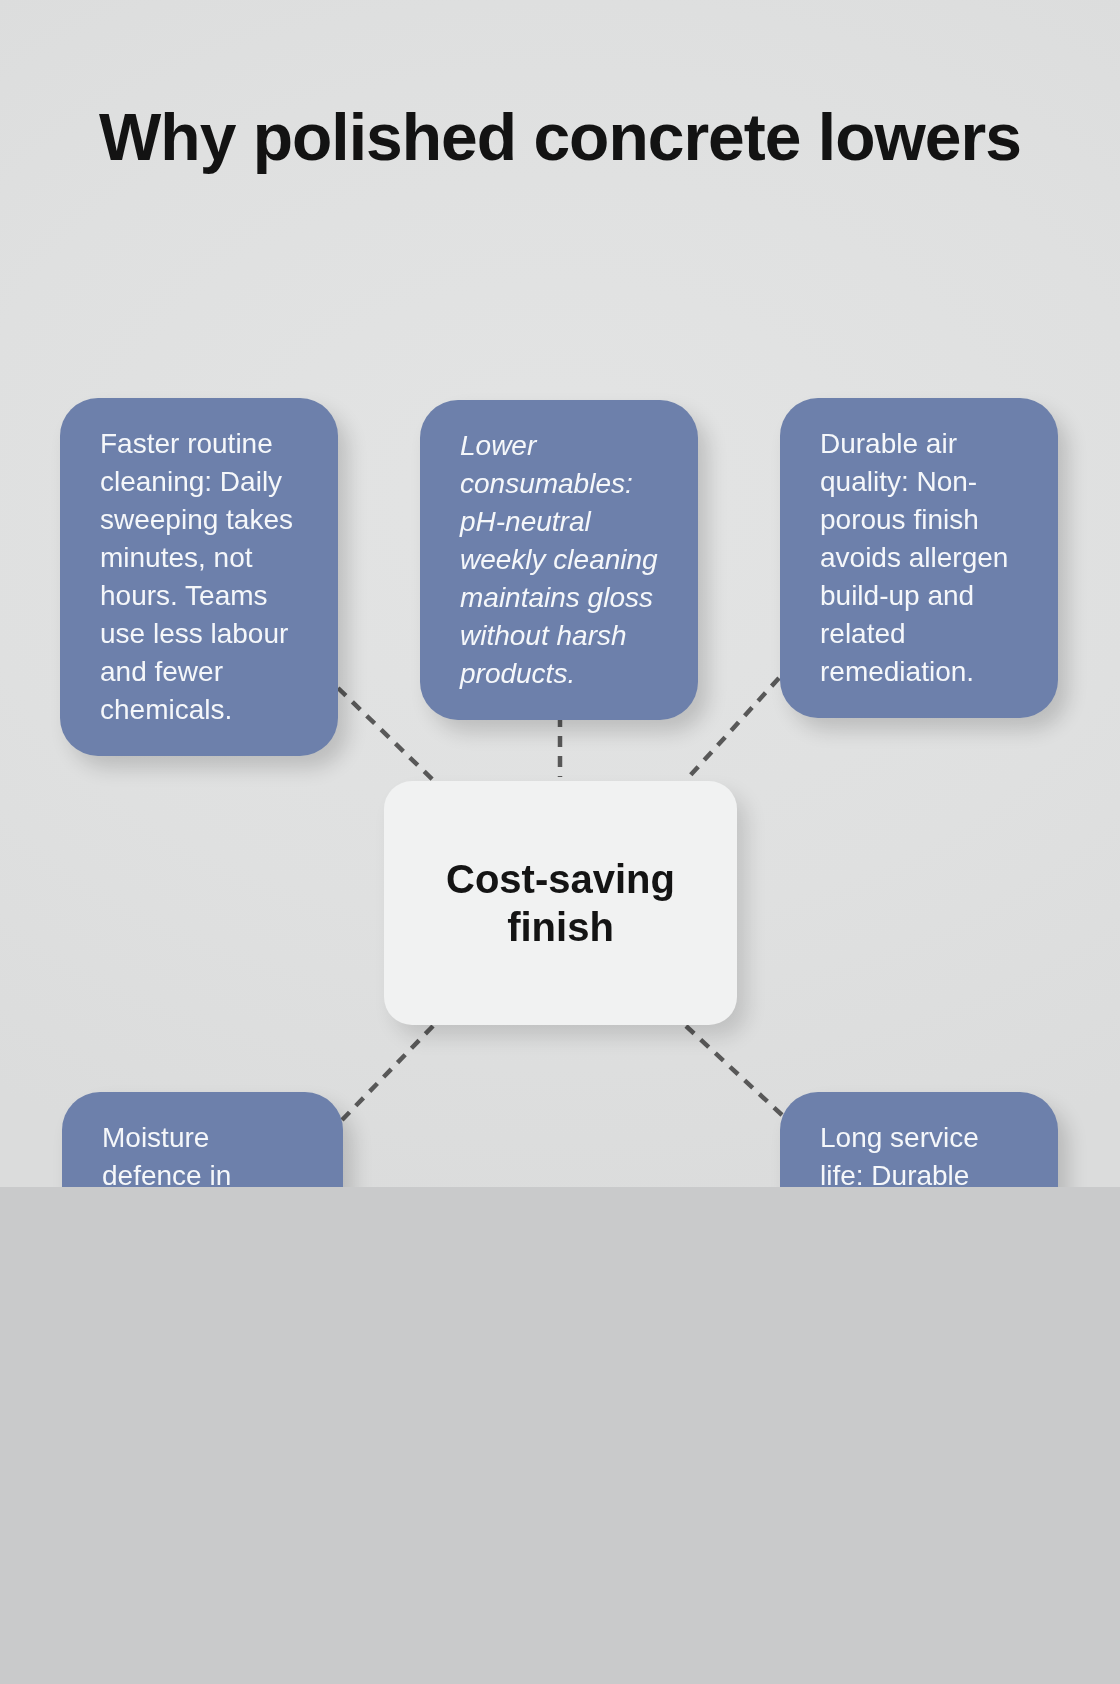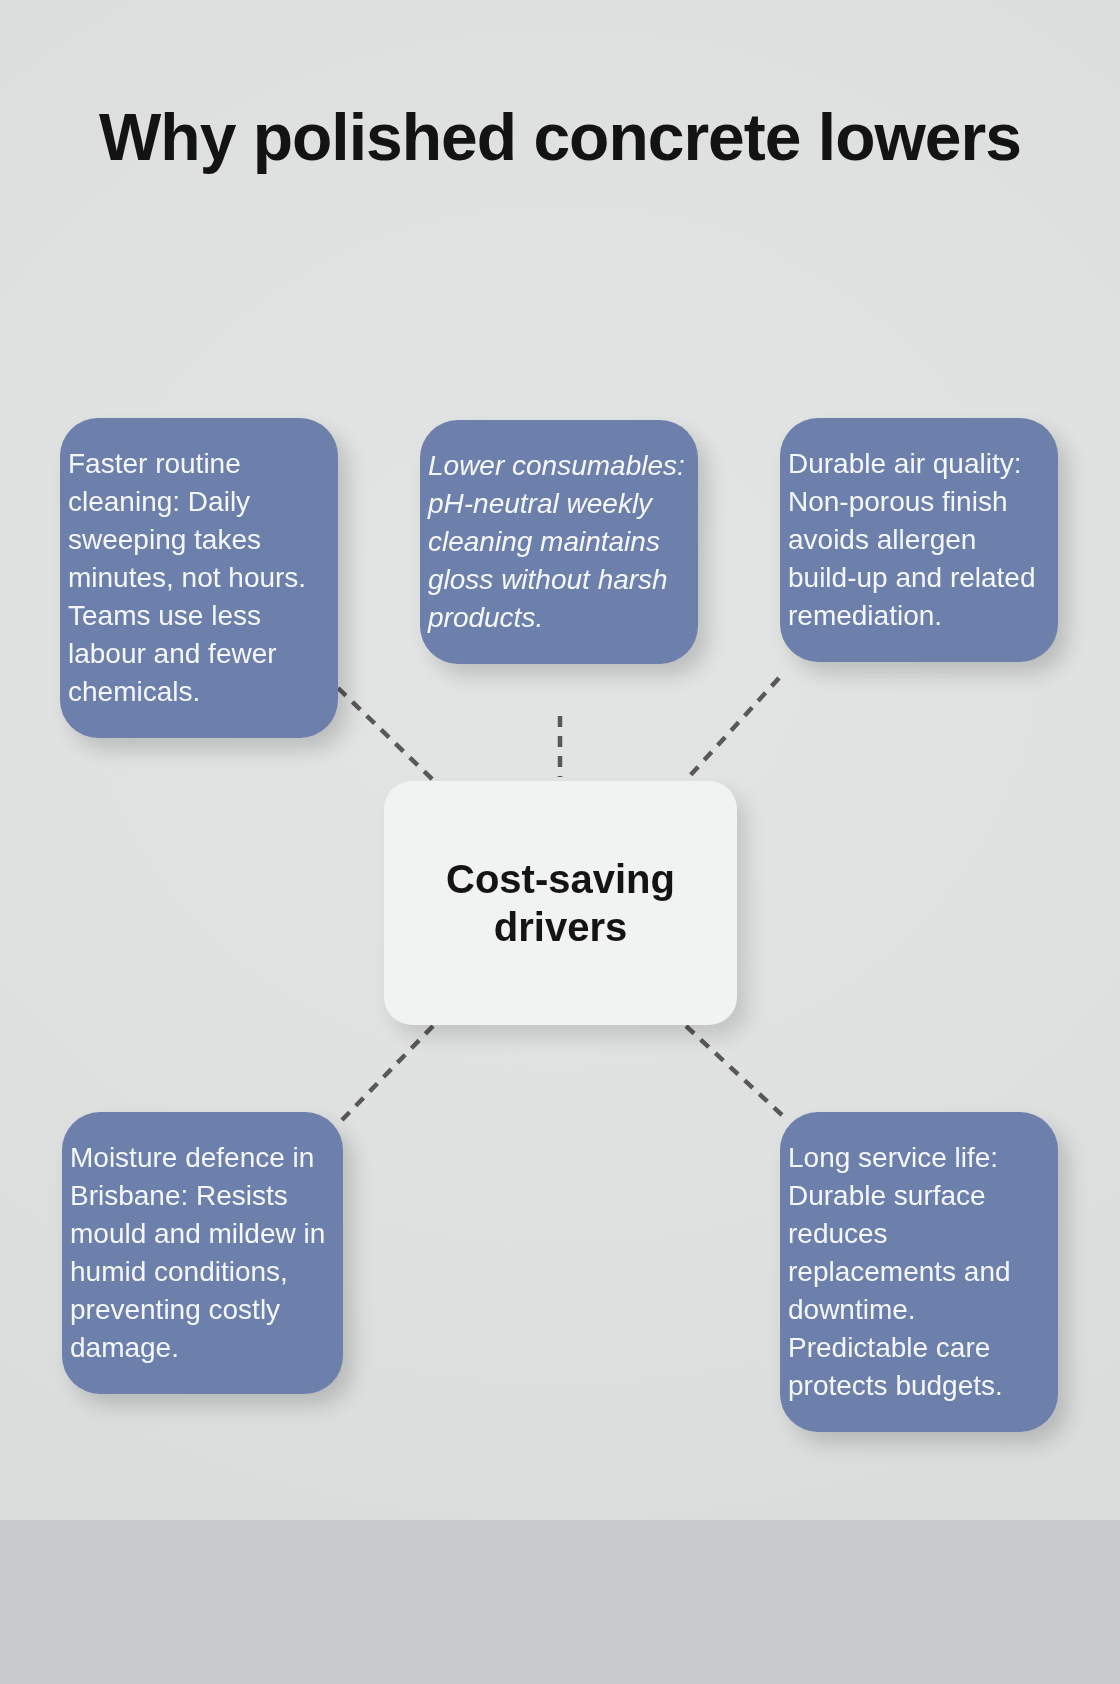--- a/index.html
+++ b/index.html
@@ -4,21 +4,21 @@
 <style>
   html, body {
     margin: 0;
     padding: 0;
     background: #c9cacb;
     font-family: "Liberation Sans", sans-serif;
   }
   .canvas {
     position: relative;
     width: 1120px;
-    height: 1520px;
+    height: 1187px;
     margin: 0 auto;
     background: radial-gradient(ellipse 90% 60% at 50% 42%, #e3e4e4 0%, #dfe0e0 60%, #dbdcdc 100%);
     overflow: hidden;
   }
   .title {
     position: absolute;
     top: 96px;
     left: 0;
     width: 1120px;
     text-align: center;
@@ -37,28 +37,27 @@
   }
   .connectors line {
     stroke: #585858;
     stroke-width: 4.5;
     stroke-dasharray: 11 9;
   }
   .card {
     position: absolute;
     background: #6d80ab;
     border-radius: 38px;
-    padding: 27px 8px;
+    padding: 27px 40px;
     box-sizing: border-box;
     color: #f5f7fa;
     font-size: 28px;
     line-height: 38px;
     font-weight: 400;
     box-shadow: 10px 12px 20px rgba(0,0,0,0.16);
-    margin-top: 20px;
   }
   .card-1 { left: 60px;  top: 398px; width: 278px; }
   .card-2 { left: 420px; top: 400px; width: 278px; font-style: italic; }
   .card-3 { left: 780px; top: 398px; width: 278px; }
   .card-4 { left: 62px;  top: 1092px; width: 281px; }
   .card-5 { left: 780px; top: 1092px; width: 278px; }
   .center-node {
     position: absolute;
     left: 384px;
     top: 781px;
@@ -126,21 +125,21 @@
 
   <div class="card card-2">
     <span>Lower consumables: pH-neutral weekly cleaning maintains gloss without harsh products.</span>
   </div>
 
   <div class="card card-3">
     <span>Durable air quality: Non-porous finish avoids allergen build-up and related remediation.</span>
   </div>
 
   <div class="center-node">
-    <div class="label">Cost-saving drivers</div>
+    <div class="label">Cost-saving finish</div>
   </div>
 
   <div class="card card-5">
     <span>Long service life: Durable surface reduces replacements and downtime. Predictable care protects budgets.</span>
   </div>
 
   <div class="card card-4">
     <span>Moisture defence in Brisbane: Resists mould and mildew in humid conditions, preventing costly damage.</span>
   </div>
 

